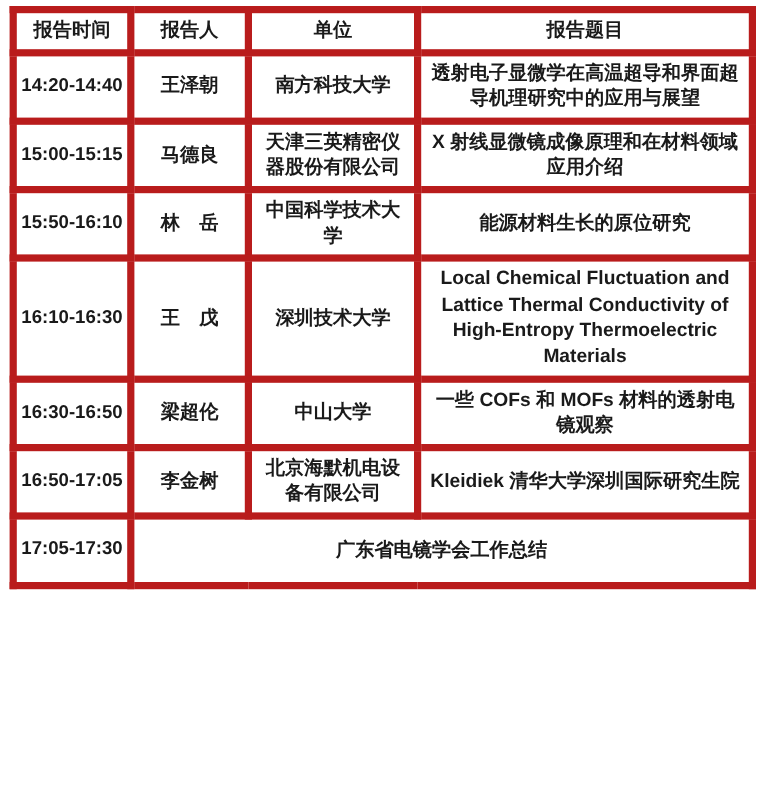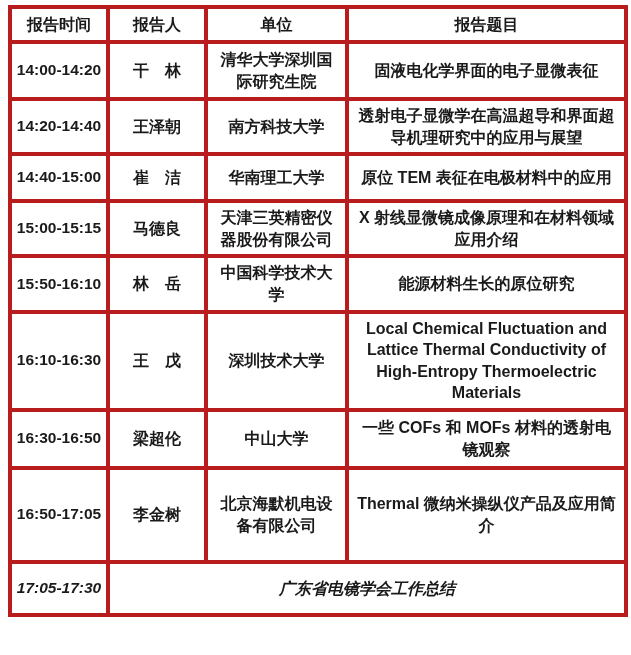--- a/index.html
+++ b/index.html
@@ -15,21 +15,21 @@
     table-layout: fixed;
     width: 616px;
     background: #ffffff;
     border: 2px solid #000000;
   }
   col.c-time  { width: 98px; }
   col.c-name  { width: 98px; }
   col.c-org   { width: 141px; }
   col.c-title { width: 279px; }
   th, td {
-    border: 4px solid #b91c1c;
+    border: 6px solid #b91c1c;
     text-align: center;
     vertical-align: middle;
     font-weight: bold;
     font-size: 16px;
     line-height: 1.35;
     padding: 4px 6px;
     word-break: break-word;
   }
   thead tr { height: 35px; }
   th { font-size: 16px; }
@@ -66,36 +66,24 @@
     <thead>
       <tr>
         <th>报告时间</th>
         <th>报告人</th>
         <th>单位</th>
         <th>报告题目</th>
       </tr>
     </thead>
     <tbody>
         <tr>
-          <td class="time">14:00-14:20</td>
-          <td>干　林</td>
-          <td>清华大学深圳国际研究生院</td>
-          <td>固液电化学界面的电子显微表征</td>
-        </tr>
-        <tr>
           <td class="time">14:20-14:40</td>
           <td>王泽朝</td>
           <td>南方科技大学</td>
           <td>透射电子显微学在高温超导和界面超导机理研究中的应用与展望</td>
-        </tr>
-        <tr>
-          <td class="time">14:40-15:00</td>
-          <td>崔　洁</td>
-          <td>华南理工大学</td>
-          <td>原位 TEM 表征在电极材料中的应用</td>
         </tr>
         <tr>
           <td class="time">15:00-15:15</td>
           <td>马德良</td>
           <td>天津三英精密仪器股份有限公司</td>
           <td>X 射线显微镜成像原理和在材料领域应用介绍</td>
         </tr>
         <tr>
           <td class="time">15:50-16:10</td>
           <td>林　岳</td>
@@ -111,21 +99,21 @@
         <tr>
           <td class="time">16:30-16:50</td>
           <td>梁超伦</td>
           <td>中山大学</td>
           <td>一些 COFs 和 MOFs 材料的透射电镜观察</td>
         </tr>
         <tr>
           <td class="time">16:50-17:05</td>
           <td>李金树</td>
           <td>北京海默机电设备有限公司</td>
-          <td>Thermal 微纳米操纵仪产品及应用简介</td>
+          <td>Kleidiek 清华大学深圳国际研究生院</td>
         </tr>
         <tr>
           <td class="time">17:05-17:30</td>
           <td colspan="3">广东省电镜学会工作总结</td>
         </tr>
       </tbody>
   </table>
 </div>
 
 </body></html>

